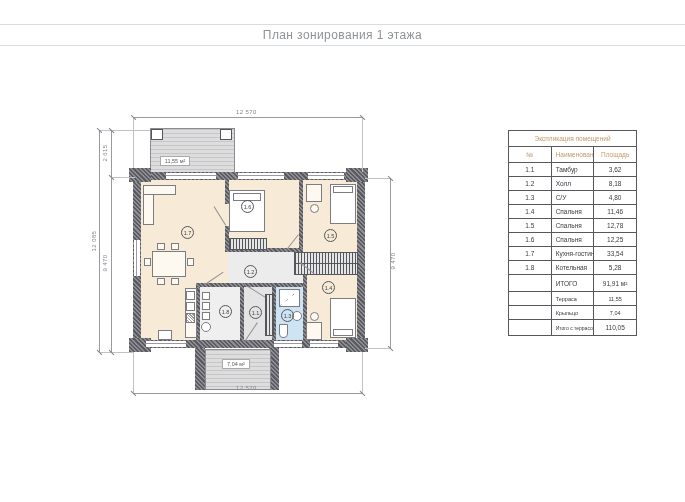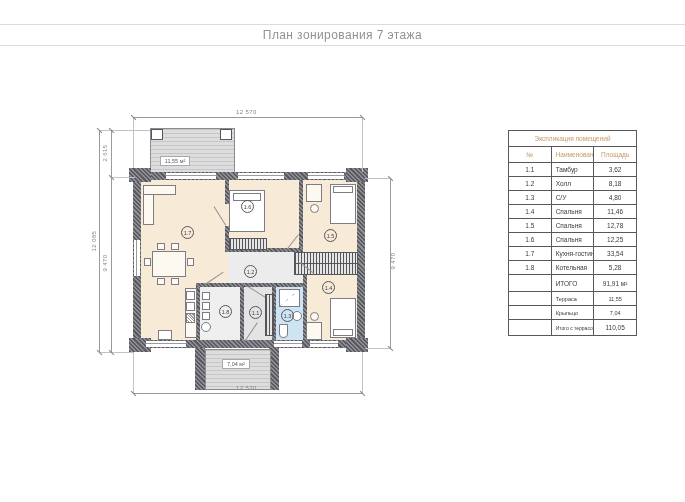--- a/index.html
+++ b/index.html
@@ -70,21 +70,21 @@
   .legend .c-name{width:72px;text-align:left;padding-left:4px;}
   .legend .c-area{width:36px;text-align:center;}
   .legend .r-total td{height:17px;}
   .legend .r-small td{font-size:5.5px;height:14px;}
   .legend .r-xsmall td{font-size:5px;height:16px;}
 </style>
 </head>
 <body>
 
 <div class="title-bar">
-  <span>План зонирования 7 этажа</span>
+  <span>План зонирования 1 этажа</span>
 </div>
 
 <div class="abs" style="left:0;top:0;width:685px;height:502px;">
 
   <div class="abs deck" style="left:150px;top:128px;width:83px;height:45px;"></div>
   <div class="abs" style="left:151px;top:129px;width:12px;height:11px;background:#fff;border:1px solid #55555c;box-sizing:border-box;"></div>
   <div class="abs" style="left:220px;top:129px;width:12px;height:11px;background:#fff;border:1px solid #55555c;box-sizing:border-box;"></div>
   <div class="abs area-label" style="left:160px;top:156px;width:30px;height:10px;">11,55 м²</div>
 
   <div class="abs floor-beige" style="left:139px;top:179px;width:220px;height:163px;"></div>

